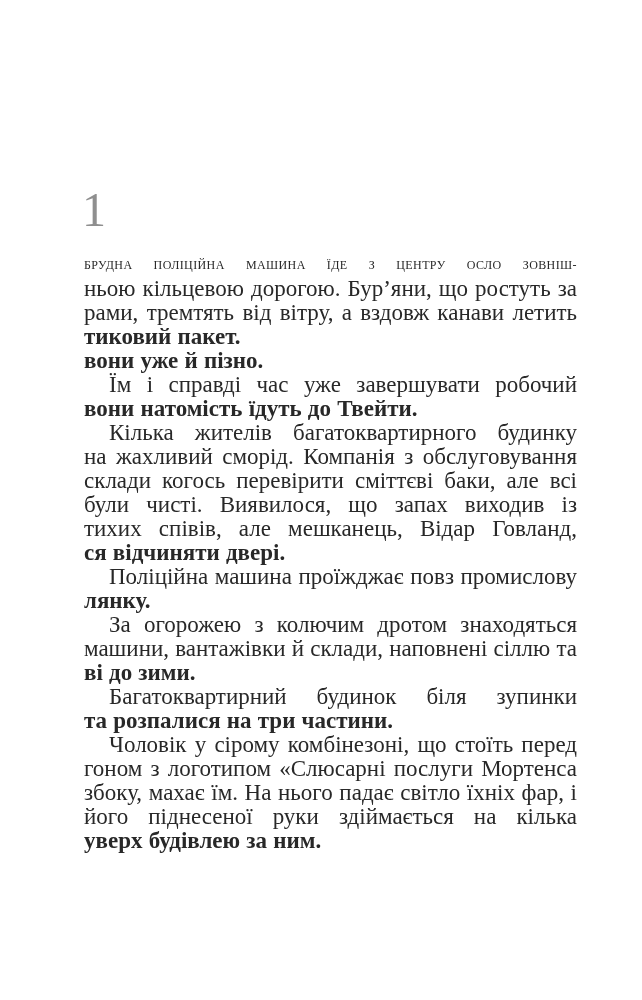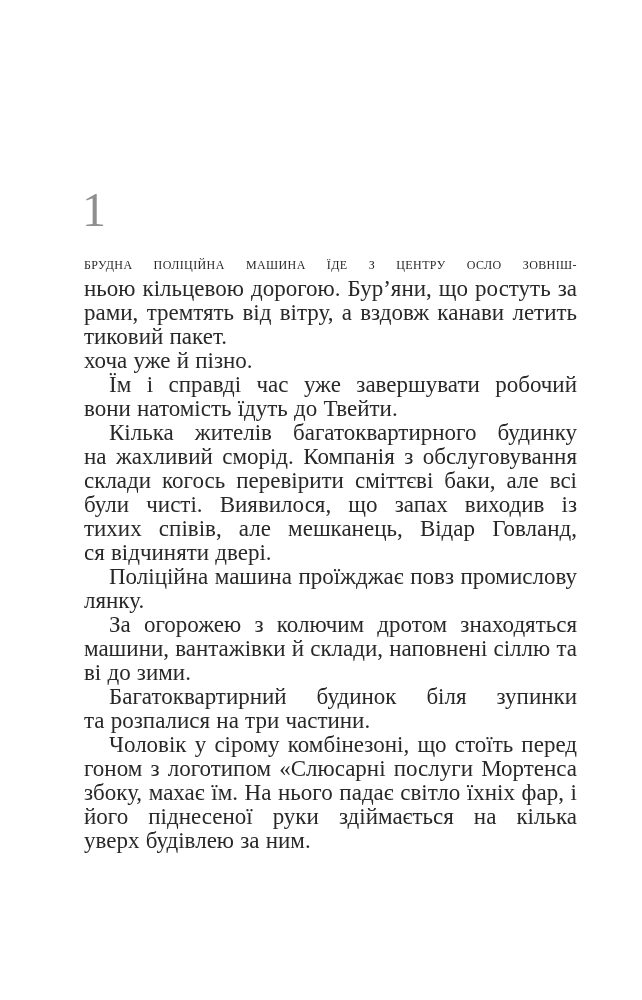--- a/index.html
+++ b/index.html
@@ -41,20 +41,21 @@
     height: 24px;
     overflow: hidden;
     text-align: justify;
     text-align-last: justify;
     -moz-text-align-last: justify;
     word-spacing: 0.02em;
   }
   .line.last {
     text-align: left;
     text-align-last: left;
+    font-weight: bold;
     -moz-text-align-last: left;
   }
   .line.indent {
     text-indent: 25px;
   }
   .line.caps {
     font-size: 12px;
     letter-spacing: 0.4px;
   }
 </style>
@@ -64,21 +65,21 @@
 <div class="page" style="background: rgb(255, 255, 255); color: rgb(40, 40, 40);">
   <div class="chapter-number" style="color: rgb(143, 143, 143);">1</div>
   <div class="text-block">
       <div class="paragraph">
         <div class="line caps">БРУДНА ПОЛІЦІЙНА МАШИНА ЇДЕ З ЦЕНТРУ ОСЛО ЗОВНІШ-</div>
         <div class="line">ньою кільцевою дорогою. Бур’яни, що ростуть за бар’є-</div>
         <div class="line">рами, тремтять від вітру, а вздовж канави летить плас-</div>
         <div class="line last">тиковий пакет.</div>
       </div>
       <div class="paragraph">
-        <div class="line last">хоча уже й пізно.</div>
+        <div class="line last">вони уже й пізно.</div>
       </div>
       <div class="paragraph">
         <div class="line indent">Їм і справді час уже завершувати робочий ньою, але</div>
         <div class="line last">вони натомість їдуть до Твейти.</div>
       </div>
       <div class="paragraph">
         <div class="line indent">Кілька жителів багатоквартирного будинку жалілися</div>
         <div class="line">на жахливий сморід. Компанія з обслуговування від-</div>
         <div class="line">склади когось перевірити сміттєві баки, але всі вони</div>
         <div class="line">були чисті. Виявилося, що запах виходив із квартири</div>

